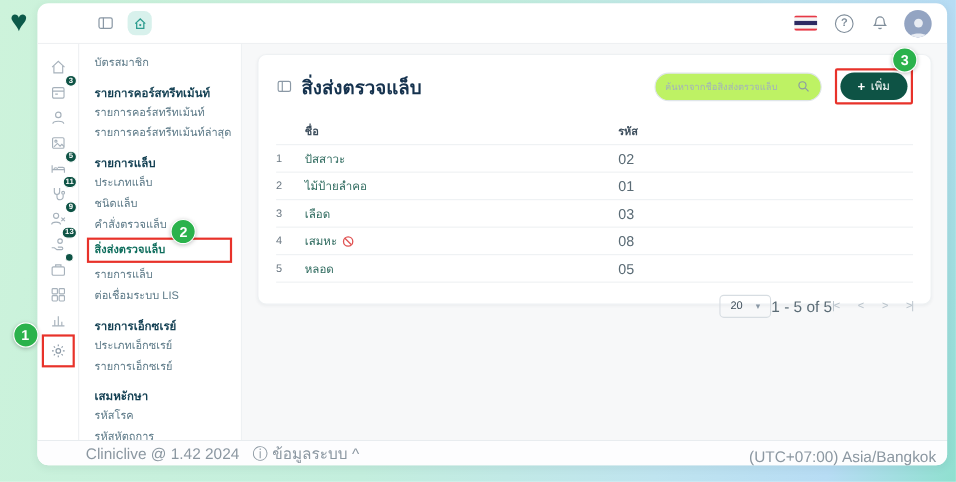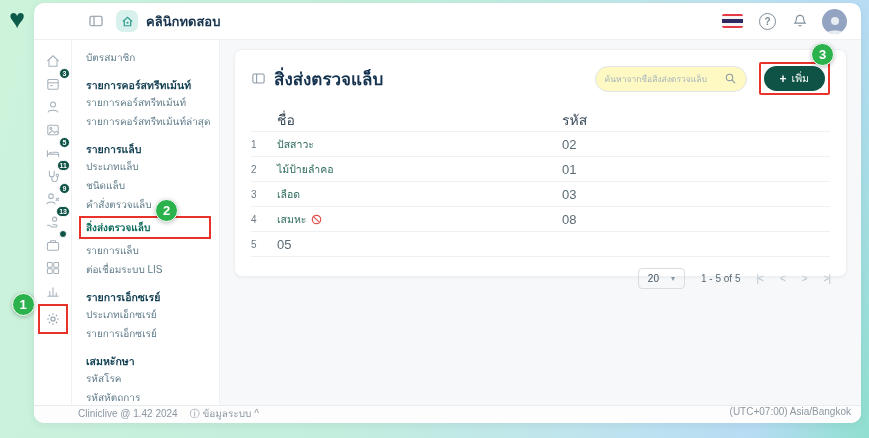--- a/index.html
+++ b/index.html
@@ -39,41 +39,41 @@
   .sidebar { width:148px; flex:0 0 148px; border-right:1px solid #eef1f3; padding:8px 6px 0 14px; overflow:hidden; }
   .sb-item { font-size:10px; color:#5d7a88; line-height:19px; cursor:pointer; white-space:nowrap; }
   .sb-header { font-size:10.5px; font-weight:bold; color:#123f52; margin-top:10px; line-height:16px; white-space:nowrap; }
   .sb-item.active { color:#0f6e5d; font-weight:bold; }
   
   .content { flex:1; background:#f7f8f9; padding:9px 14px; min-width:0; }
   .card { background:#fff; border:1px solid #eef1f3; border-radius:8px; box-shadow:0 1px 3px rgba(20,40,60,.05); padding:12px 16px 10px; height:228px; }
   .card-head { display:flex; align-items:center; }
   .page-title { font-size:17px; font-weight:bold; color:#15324e; margin-left:8px; }
   .card-head .spacer { flex:1; }
-  .search-pill { width:152px; height:26px; border:1px solid #dfe5e9; border-radius:14px; display:flex; align-items:center; padding:0 9px; margin-right:12px; background:#fef9c3; }
+  .search-pill { width:152px; height:26px; border:1px solid #dfe5e9; border-radius:14px; display:flex; align-items:center; padding:0 9px; margin-right:12px; background:#bef264; }
   .search-pill input { border:none; outline:none; flex:1; font-size:8.5px; color:#55646f; font-family:inherit; min-width:0; background:transparent; }
   .search-pill input::placeholder { color:#a3b2bc; }
   .add-btn { background:#0e5345; color:#fff; border:none; border-radius:14px; height:25px; padding:0 16px; font-size:10.5px; font-family:inherit; display:flex; align-items:center; gap:5px; cursor:pointer; }
   .add-btn .plus { font-size:12px; font-weight:bold; }
   
   .tbl { margin-top:13px; }
   .trow { display:grid; grid-template-columns:26px 1fr 268px; align-items:center; height:25px; border-bottom:1px solid #eef1f3; }
-  .thead { color:#3c4d5c; font-weight:normal; font-size:14px; height:24px; }
+  .thead { color:#3c4d5c; font-weight:bold; font-size:10px; height:24px; }
   .td-no { color:#6b7883; font-size:10px; }
   .td-name { color:#2e6a5e; font-size:10.5px; font-weight:normal; display:flex; align-items:center; gap:5px; cursor:pointer; }
   .td-code { color:#5a6b75; font-size:13px; }
   
-  .pager { display:flex; justify-content:flex-end; align-items:center; gap:16px; margin-top:11px; }
+  .pager { display:flex; justify-content:flex-end; align-items:center; margin-top:11px; }
   .page-size { border:1px solid #d7dde2; border-radius:4px; padding:4px 9px; font-size:10px; color:#42525e; display:flex; align-items:center; gap:12px; cursor:pointer; }
   .page-size .caret { color:#8a98a5; font-size:8px; }
-  .range { font-size:10px; color:#5a6b75; }
+  .range { font-size:14px; color:#5a6b75; }
   .navs { display:flex; gap:17px; color:#b9c3cb; font-size:10px; letter-spacing:-1px; }
   .navs span { cursor:pointer; }
   
-  .footerbar { flex:0 0 18px; border-top:1px solid #e8ecef; display:flex; align-items:flex-start; justify-content:space-between; padding:0 10px 0 44px; font-size:10px; color:#8b97a1; background:#fdfdfe; border-radius:0 0 10px 10px; }
+  .footerbar { flex:0 0 18px; border-top:1px solid #e8ecef; display:flex; align-items:flex-end; justify-content:space-between; padding:0 10px 0 44px; font-size:14px; color:#8b97a1; background:#fdfdfe; border-radius:0 0 10px 10px; }
   .footerbar .left { display:flex; gap:12px; align-items:center; }
   
   .hl-box { border:2px solid #e8322a; position:relative; }
   .gear-box { width:30px; height:30px; display:flex; align-items:center; justify-content:center; margin-top:2px; }
   .sb-hl { display:block; margin:2px 2px 2px -7px; padding:0 5px; }
   .btn-hl { display:inline-flex; padding:2px 3px; border-radius:2px; }
   .step-badge { position:absolute; width:23px; height:23px; border-radius:50%; background:#2bb24c; border:1.5px solid #fff; color:#fff; font-size:13px; font-weight:bold; display:flex; align-items:center; justify-content:center; box-shadow:0 1px 4px rgba(0,0,0,.25); z-index:5; }
   .badge-1 { left:-28px; top:-13px; }
   .badge-2 { left:58%; top:-19px; }
   .badge-3 { right:-6px; top:-21px; }
@@ -93,21 +93,20 @@
           <line x1="7.5" y1="4" x2="7.5" y2="16"></line>
         </svg>
     </span>
     <span class="home-chip">
       <svg width="13" height="13" viewBox="0 0 20 20" fill="none" stroke="#2d9d8f" stroke-width="1.8">
           <path d="M3 10 L10 3.5 L17 10"></path>
           <path d="M5 9 V16.5 H15 V9"></path>
           <circle cx="10" cy="12" r="1.6" fill="#2d9d8f" stroke="none"></circle>
         </svg>
     </span>
-    <span class="clinic-name">คลินิกทดสอบ</span>
     <span class="spacer"></span>
     <span class="flag">
       <div class="f-red"></div>
         <div class="f-white"></div>
         <div class="f-blue"></div>
         <div class="f-white"></div>
         <div class="f-red"></div>
     </span>
     <span class="help-circle">?</span>
     <span class="icon-btn bell">
@@ -301,20 +300,21 @@
                 <svg width="11" height="11" viewBox="0 0 12 12" fill="none" stroke="#e05252" stroke-width="1.3">
                     <circle cx="6" cy="6" r="4.6"></circle>
                     <line x1="2.8" y1="2.8" x2="9.2" y2="9.2"></line>
                   </svg>
               </span>
             </span>
             <span class="td-code">08</span>
           </div>
           <div class="trow">
             <span class="td-no">5</span>
+            <span class="td-name">หลอด</span>
             <span class="td-code">05</span>
           </div>
         </div>
 
         <div class="pager">
           <span class="page-size">
             <span>20</span>
             <span class="caret">▾</span>
           </span>
           <span class="range">1 - 5 of 5</span>

